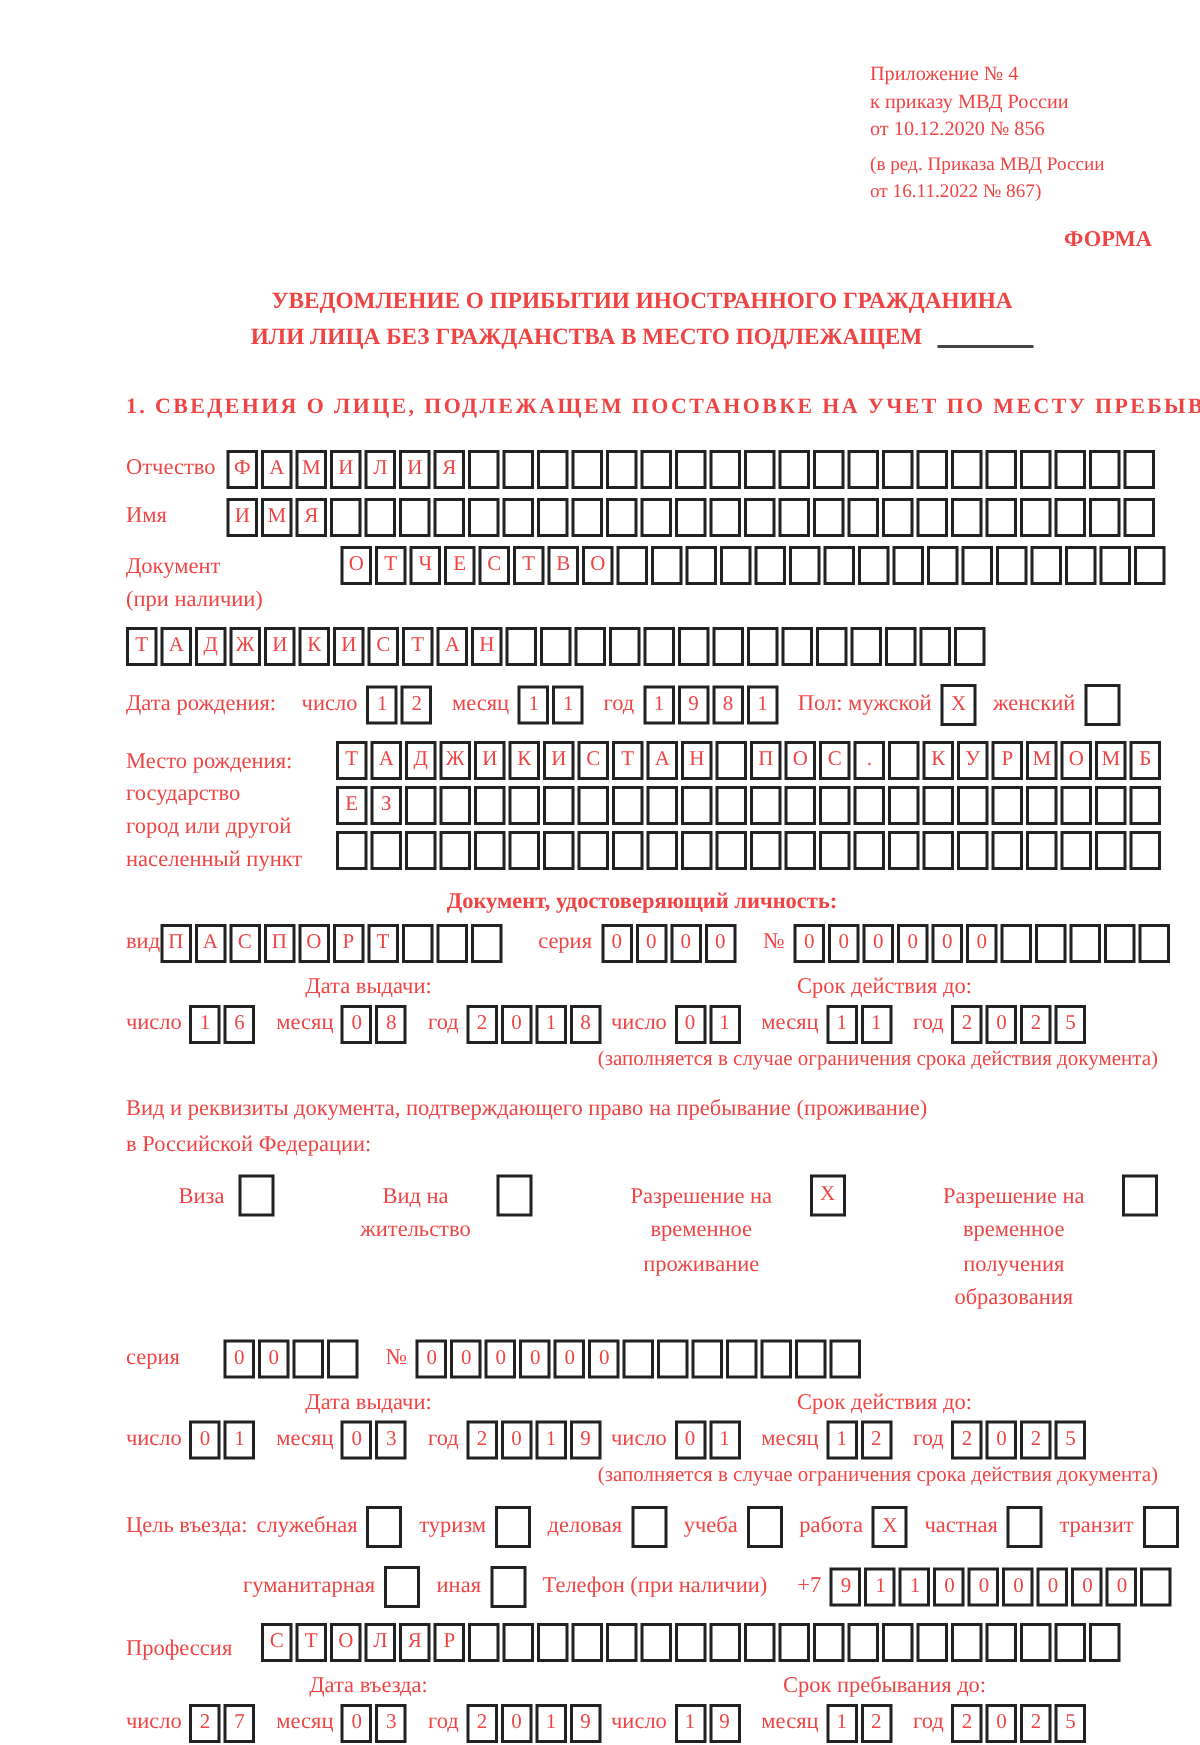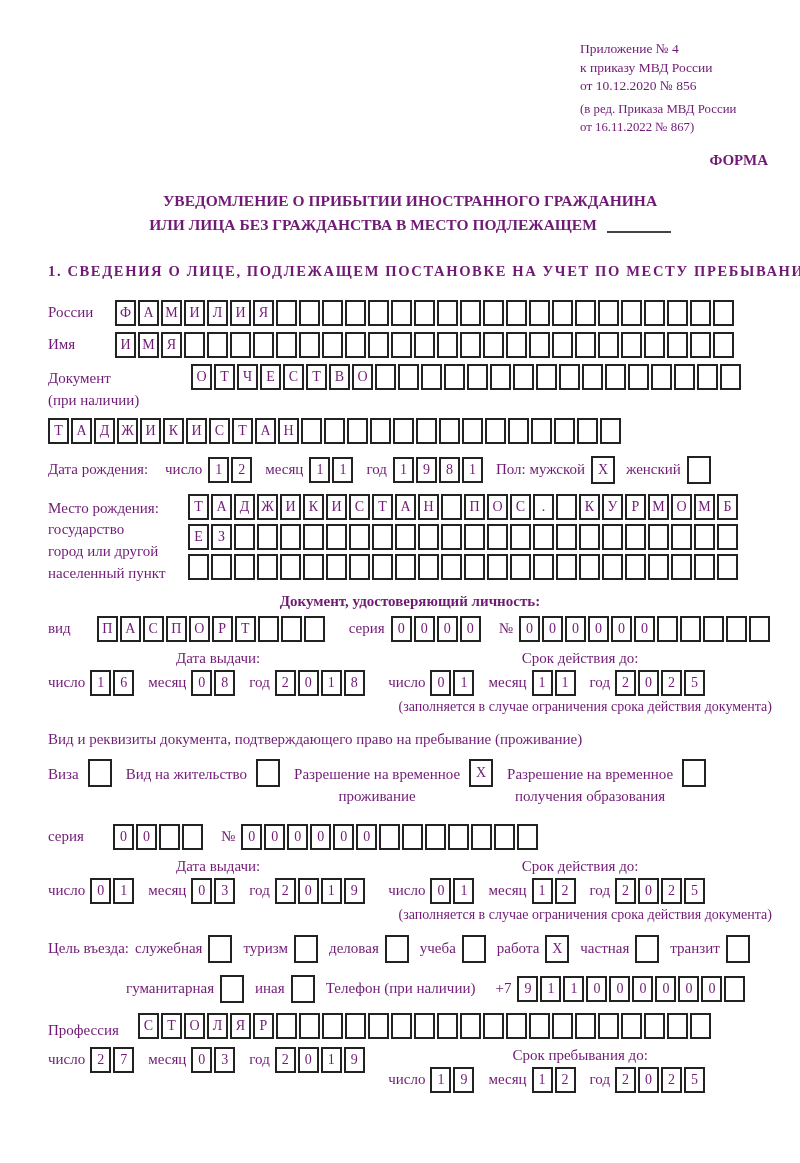--- a/index.html
+++ b/index.html
@@ -1,18 +1,18 @@
 <!DOCTYPE html>
 <html><head>
 <meta charset="utf-8">
 <style>
   html,body{margin:0;padding:0;background:#fff;}
-  .page{width:800px;height:1163px;background:#fff;color:#701a75;
+  .page{width:800px;height:1163px;background:#fff;color:#ef4444;
         font-family:"Liberation Serif", serif;font-size:15px;
-        box-sizing:border-box;padding:40px 28px 0 48px;overflow:hidden;position:relative;}
+        box-sizing:border-box;padding:40px 28px 0 84px;overflow:hidden;position:relative;}
   .hdr{margin-left:auto;width:192px;font-size:13.5px;line-height:1.38;}
   .hdr .sub{font-size:12.8px;margin-top:5px;}
   .form-label{text-align:right;font-weight:bold;font-size:15px;margin-top:16px;padding-right:4px;}
   .title{text-align:center;font-weight:bold;font-size:15.5px;margin-top:20px;line-height:1.55;}
   .uline{display:inline-block;width:64px;border-bottom:2px solid #444;margin-left:10px;transform:translateY(3px);}
   .sec{font-weight:bold;font-size:14.6px;margin-top:26px;letter-spacing:1.6px;white-space:nowrap;}
   .row{display:flex;align-items:flex-start;margin-top:6px;}
   .lbl{flex:0 0 auto;padding-top:4px;}
   .lbl-stack{flex:0 0 auto;line-height:1.45;padding-top:4px;}
   .w67{width:67px;} .w143{width:143px;} .w119{width:119px;} .w140{width:140px;}
@@ -28,21 +28,21 @@
   .ml16{margin-left:16px;} .ml10{margin-left:10px;}
   .dates{display:flex;margin-top:8px;}
   .dcol-l{flex:0 0 47%;} .dcol-r{flex:0 0 53%;}
   .dhead{text-align:center;margin-bottom:3px;}
   .dgroup{display:flex;align-items:center;}
   .dgroup .glbl{padding:0 5px 0 0;}
   .dgroup .glbl2{padding:0 5px 0 12px;}
   .note{font-size:14px;text-align:right;margin-top:3px;}
   .para{margin-top:12px;line-height:1.6;}
   .opts{display:flex;margin-top:8px;gap:14px;align-items:flex-start;}
-  .opt{display:flex;align-items:flex-start;gap:9px;}
+  .opt{display:flex;align-items:flex-start;gap:9px;margin-left:35px;}
   .opt-lines{text-align:center;line-height:1.5;padding-top:4px;}
   .prow{display:flex;align-items:center;margin-top:12px;flex-wrap:nowrap;}
   .plbl{margin-left:11px;margin-right:6px;white-space:nowrap;}
   .plbl0{margin-right:6px;white-space:nowrap;}
 </style>
 </head>
 <body>
 
 <div class="page">
 
@@ -61,21 +61,21 @@
   <div class="title">
     <div>УВЕДОМЛЕНИЕ О ПРИБЫТИИ ИНОСТРАННОГО ГРАЖДАНИНА</div>
     <div>
       <span>ИЛИ ЛИЦА БЕЗ ГРАЖДАНСТВА В МЕСТО ПОДЛЕЖАЩЕМ</span><span class="uline"></span>
     </div>
   </div>
 
   <div class="sec">1. СВЕДЕНИЯ О ЛИЦЕ, ПОДЛЕЖАЩЕМ ПОСТАНОВКЕ НА УЧЕТ ПО МЕСТУ ПРЕБЫВАНИЯ</div>
 
   <div class="row mt20">
-    <div class="lbl w67">России</div>
+    <div class="lbl w67">Отчество</div>
     <div class="boxes">
         <span class="box">Ф</span>
         <span class="box">А</span>
         <span class="box">М</span>
         <span class="box">И</span>
         <span class="box">Л</span>
         <span class="box">И</span>
         <span class="box">Я</span>
         <span class="box"></span>
         <span class="box"></span>
@@ -396,20 +396,21 @@
             <span class="box">2</span>
             <span class="box">5</span>
           </span>
       </div>
     </div>
   </div>
   <div class="note">(заполняется в случае ограничения срока действия документа)</div>
 
   <div class="para">
     <div>Вид и реквизиты документа, подтверждающего право на пребывание (проживание)</div>
+    <div>в Российской Федерации:</div>
   </div>
 
   <div class="opts">
     <div class="opt">
       <span class="opt-lines">Виза</span>
       <span class="cb">
           <span class="box"></span>
         </span>
     </div>
     <div class="opt">
@@ -595,20 +596,21 @@
         <span class="box"></span>
         <span class="box"></span>
         <span class="box"></span>
         <span class="box"></span>
         <span class="box"></span>
       </span>
   </div>
 
   <div class="dates mt10">
     <div class="dcol-l">
+      <div class="dhead">Дата въезда:</div>
       <div class="dgroup">
         <span class="glbl">число</span>
         <span class="boxes">
             <span class="box">2</span>
             <span class="box">7</span>
           </span>
         <span class="glbl2">месяц</span>
         <span class="boxes">
             <span class="box">0</span>
             <span class="box">3</span>

